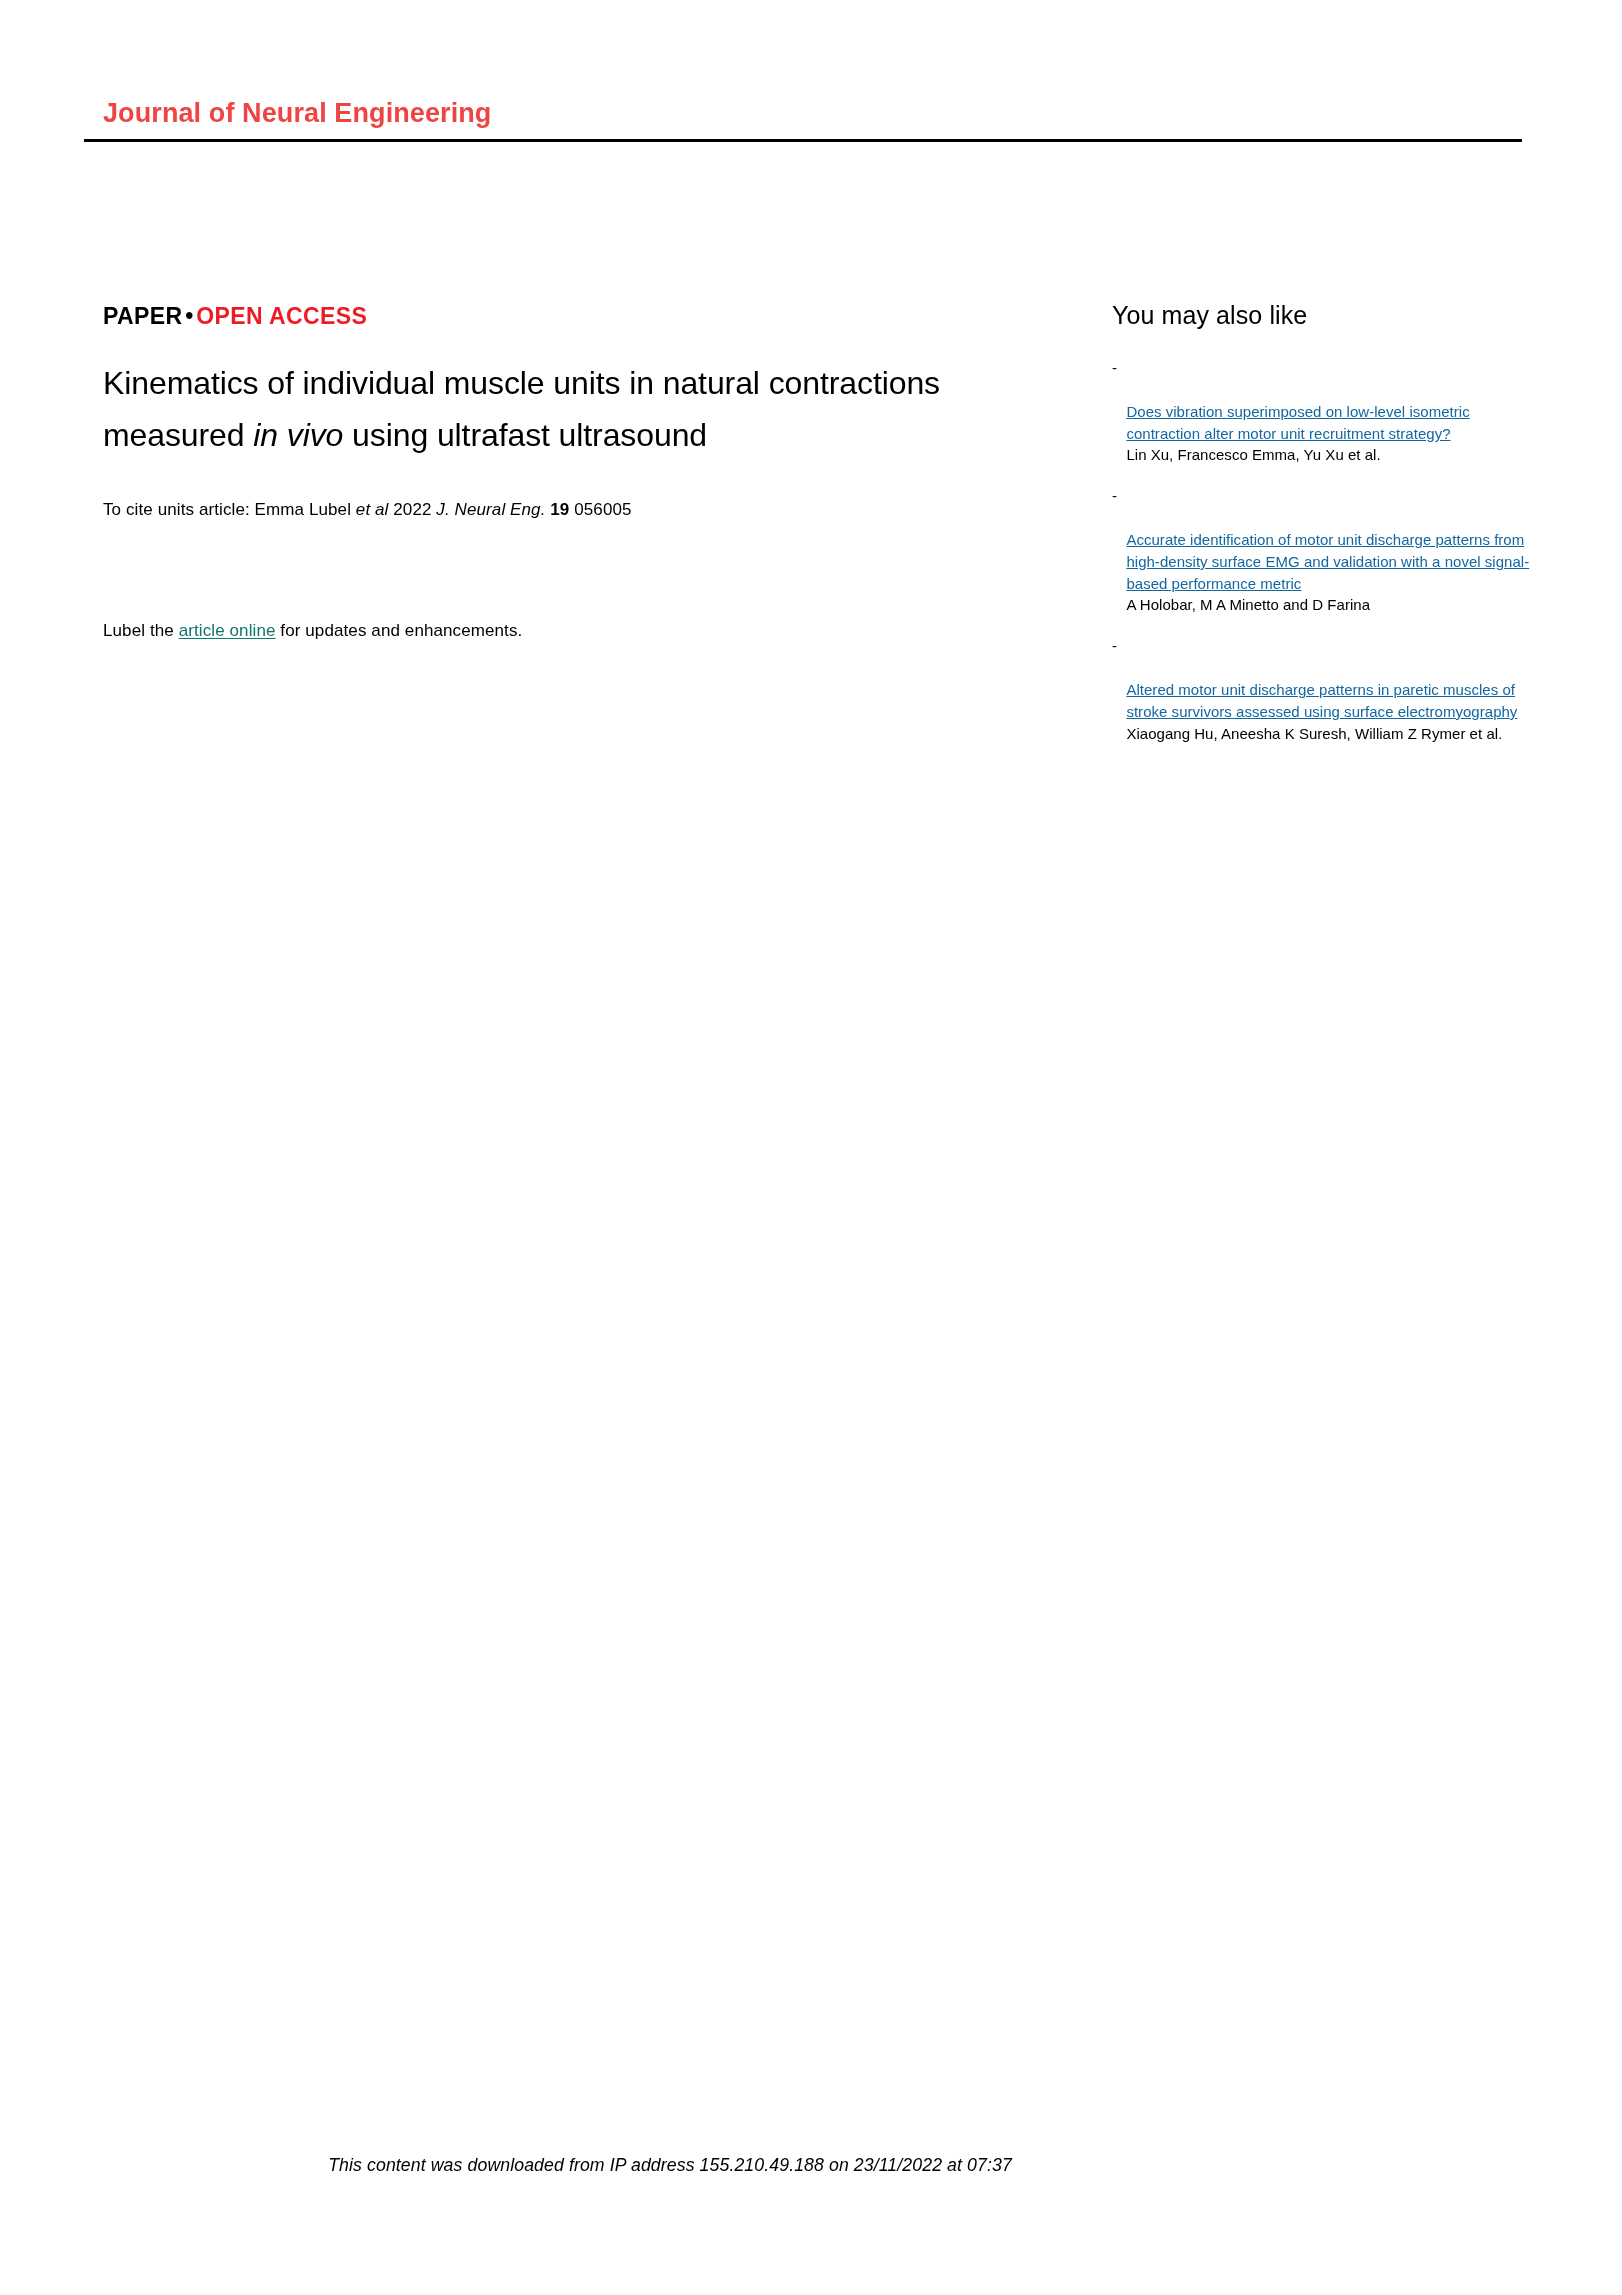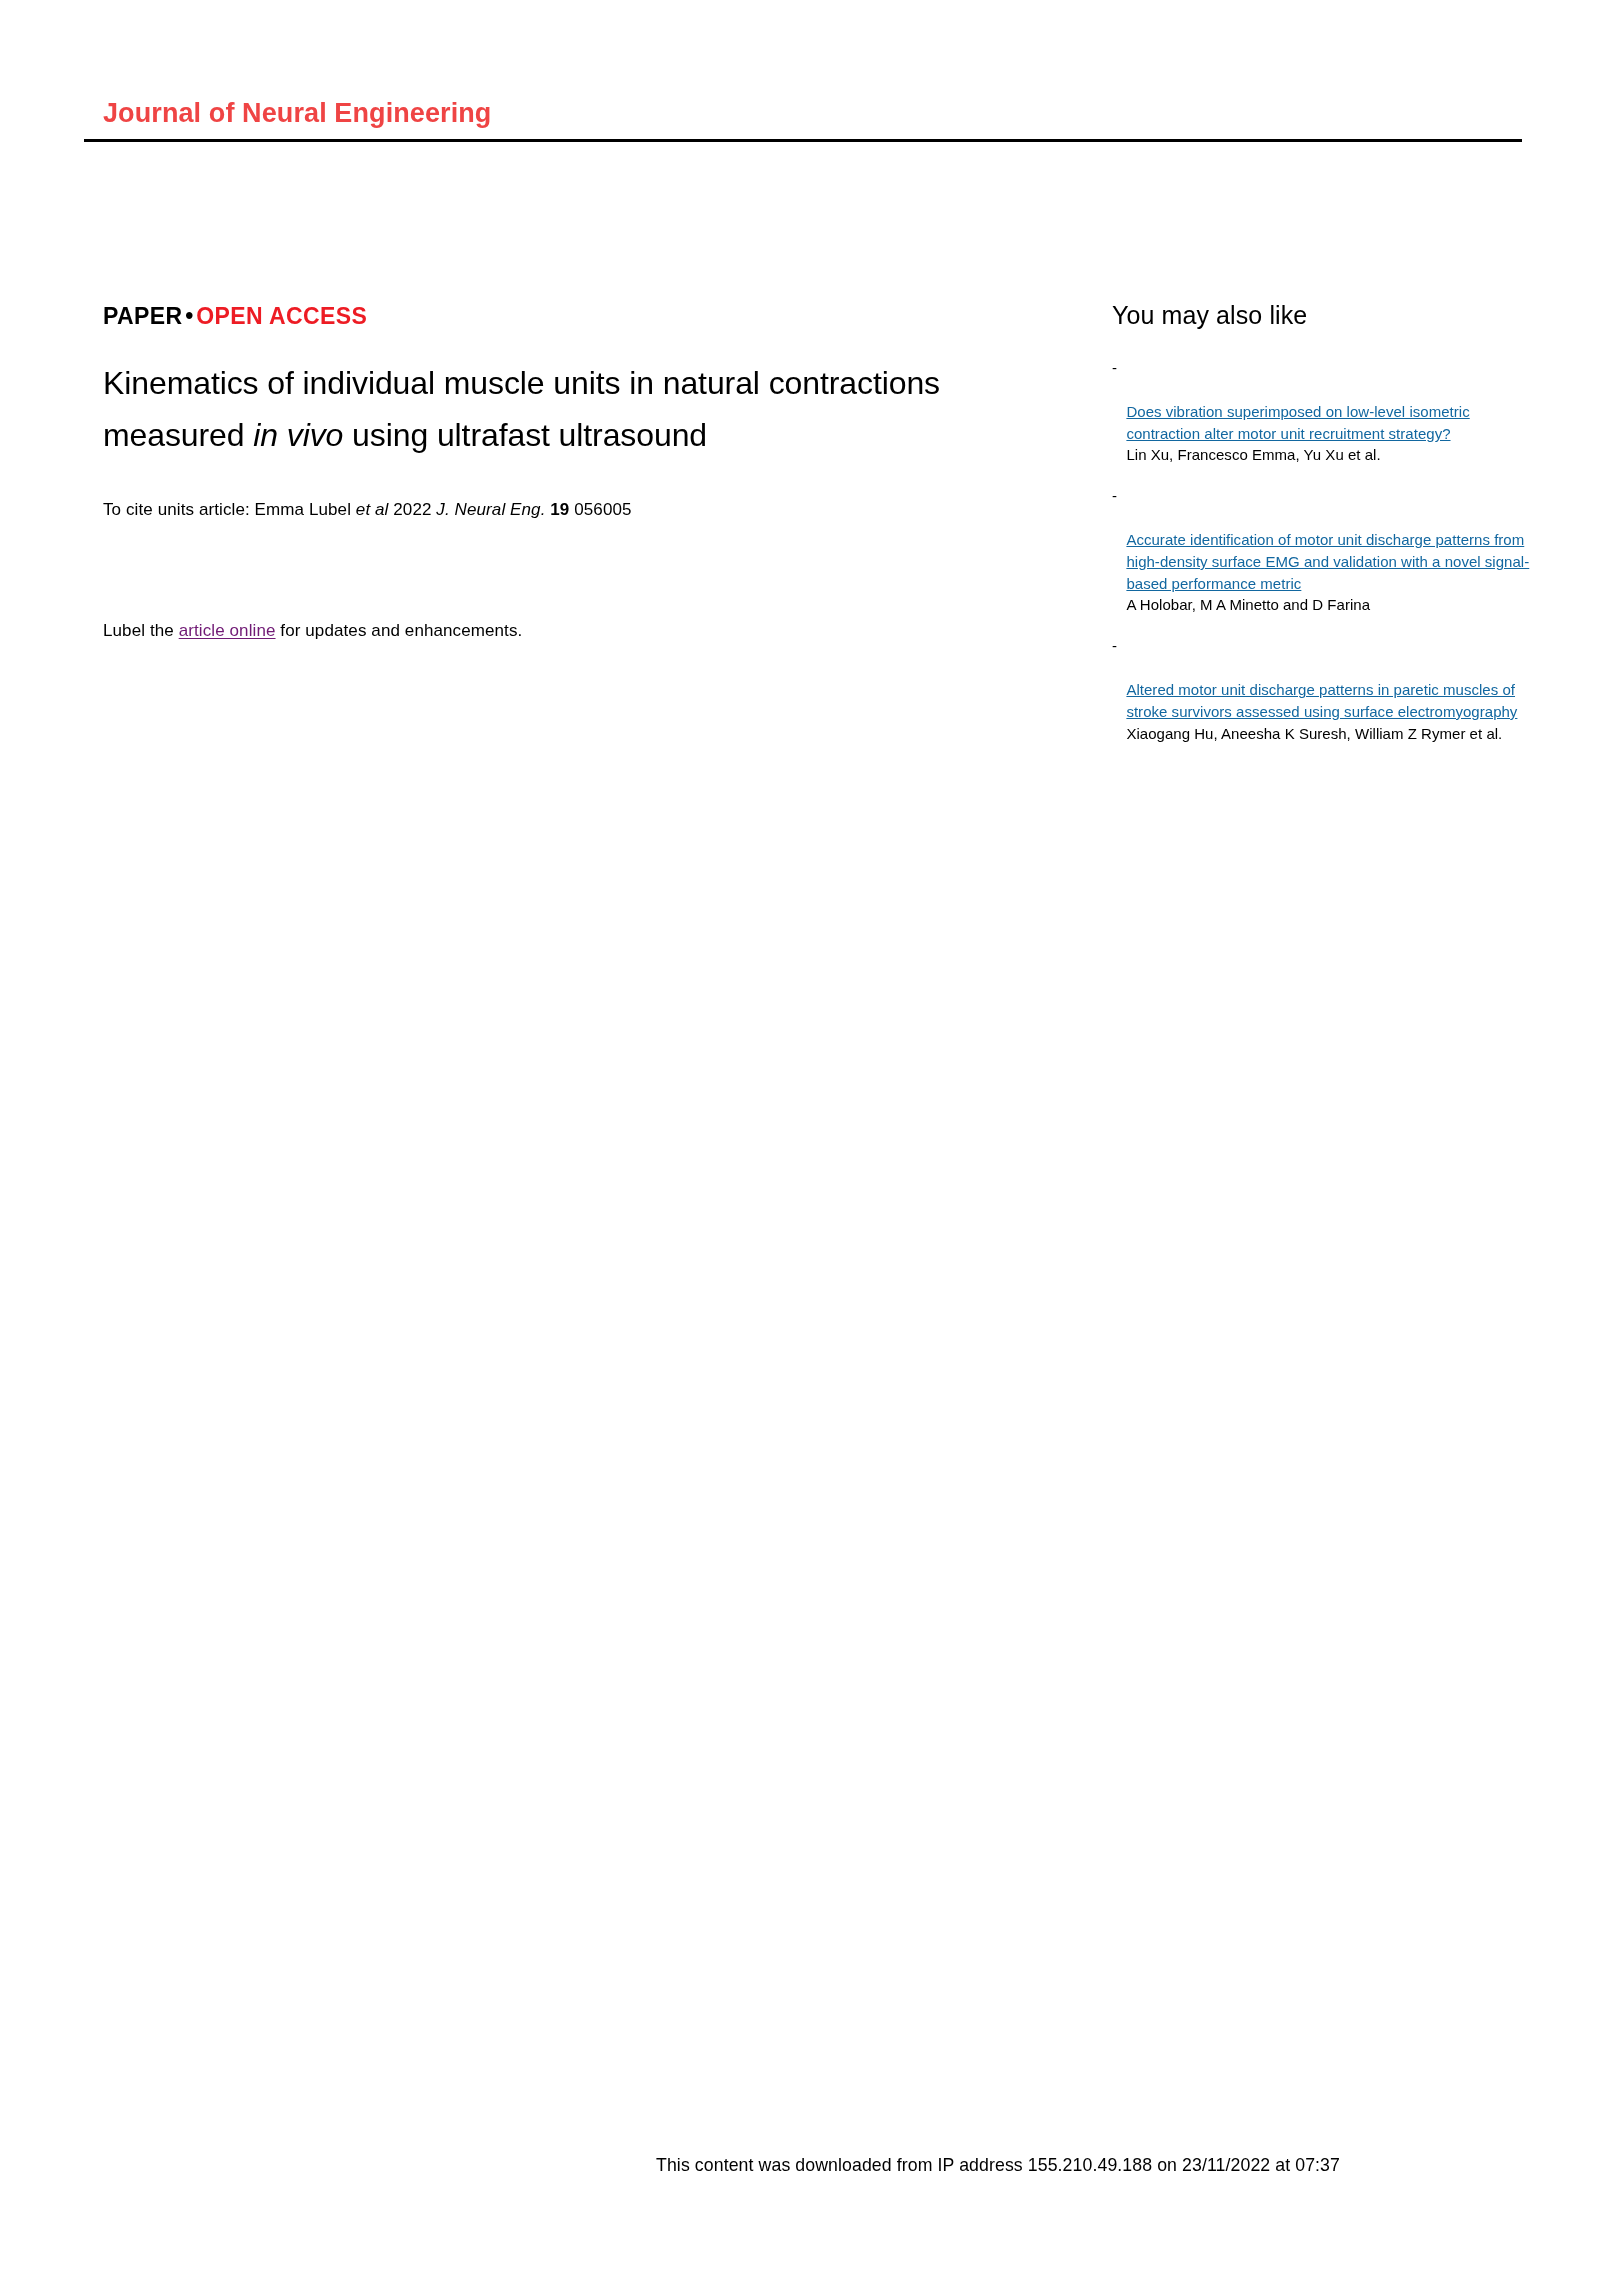--- a/index.html
+++ b/index.html
@@ -86,21 +86,21 @@
   .cite-line .bold { font-weight: bold; }
 
   .view-line {
     margin: 97px 0 0 0;
     font-size: 17px;
     line-height: 23.6px;
     letter-spacing: 0.1px;
     color: #000;
   }
   .link {
-    color: #701a75;
+    color: #0f766e;
     text-decoration: underline;
     text-underline-offset: 2px;
   }
 
   
   .right-col {
     position: absolute;
     left: 1112px;
     top: 300px;
     width: 432px;
@@ -145,25 +145,26 @@
     letter-spacing: 0.03px;
     display: block;
   }
 
   
   .footer {
     position: absolute;
     left: 0;
     top: 2154px;
     width: 1340px;
-    text-align: right;
+    text-align: center;
     font-size: 17.7px;
     line-height: 23.6px;
     letter-spacing: 0.1px;
     color: #000;
+    font-style: italic;
   }
 </style>
 </head>
 <body>
 
 <div class="page">
 
   <div class="masthead-title">Journal of Neural Engineering</div>
   <div class="masthead-rule"></div>
 

